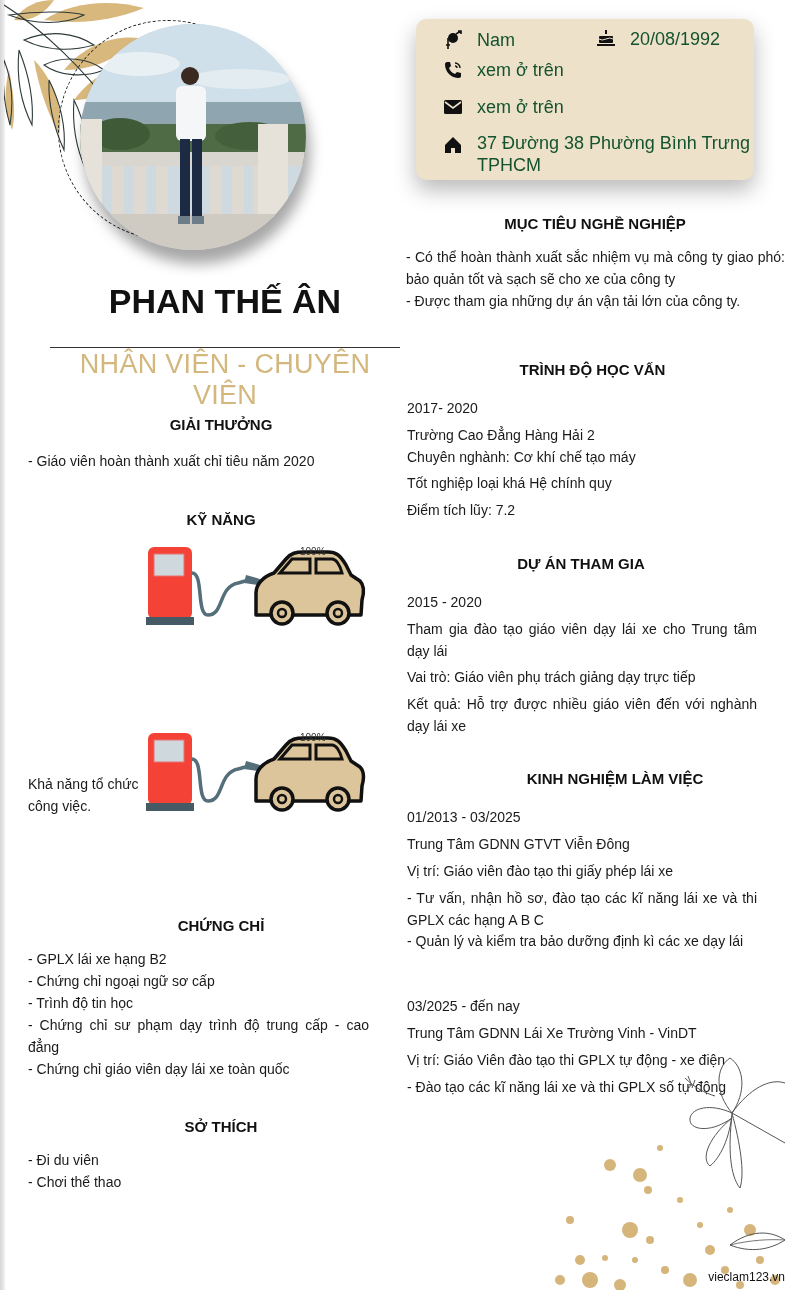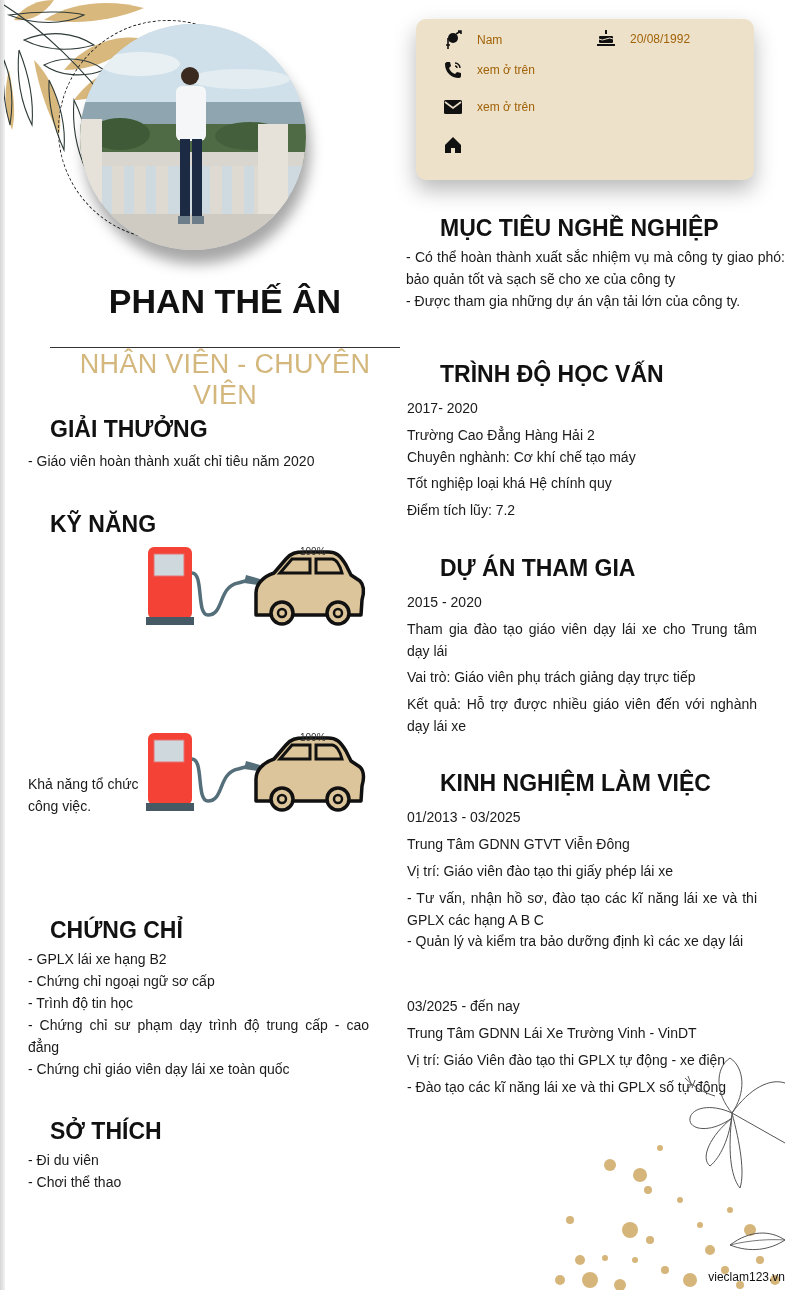--- a/index.html
+++ b/index.html
@@ -14,30 +14,30 @@
   
   .avatar-wrap { position: absolute; left: 58px; top: 20px; width: 248px; height: 250px; }
   .avatar-dash { position: absolute; left: 0; top: 0; width: 220px; height: 220px; border: 1.5px dashed #222; border-radius: 50%; }
   .avatar { position: absolute; left: 22px; top: 4px; width: 226px; height: 226px; border-radius: 50%; overflow: hidden;
             box-shadow: 4px 14px 14px rgba(0,0,0,0.35); background: #cfd9e0; }
   .avatar svg { width: 100%; height: 100%; display: block; }
 
   
   .info-card { position: absolute; left: 416px; top: 19px; width: 338px; height: 161px; background: #ede1ca;
                border-radius: 10px; box-shadow: 0 10px 22px rgba(0,0,0,0.28); }
-  .info-row { position: absolute; display: flex; align-items: flex-start; font-size: 12px; line-height: 22px; color: #a16207; }
+  .info-row { position: absolute; display: flex; align-items: flex-start; font-size: 18px; line-height: 22px; color: #14532d; }
   .info-row .ico { width: 22px; height: 22px; display: inline-flex; align-items: center; justify-content: center; margin-right: 13px; }
   .info-row .ico svg { width: 20px; height: 20px; }
 
   
   .name { position: absolute; left: 50px; top: 282px; width: 350px; text-align: center; font-size: 34px; font-weight: 700; letter-spacing: 0px; color: #111; }
   .name-line { position: absolute; left: 50px; top: 347px; width: 350px; height: 1px; background: #333; }
   .subtitle { position: absolute; left: 50px; top: 349px; width: 350px; text-align: center; font-size: 27px; color: #d3b77d; letter-spacing: 0.3px; }
 
-  .sec-title { position: absolute; text-align: left; font-size: 23px; font-weight: 700; color: #111; }
+  .sec-title { position: absolute; text-align: center; font-size: 15px; font-weight: 700; color: #111; }
   .text { position: absolute; font-size: 14px; line-height: 22px; color: #1a1a1a; }
   .justify { text-align: justify; }
 
   
   .skill { position: absolute; left: 28px; width: 345px; height: 90px; }
   .skill-label { position: absolute; left: 0; font-size: 14px; line-height: 22px; width: 115px; }
   .skill-graphic { position: absolute; left: 118px; top: 0; width: 225px; height: 85px; }
   .skill-pct { position: absolute; left: 272px; top: -2px; font-size: 10px; color: #333; }
 
   .watermark { position: absolute; right: 0; top: 1270px; font-size: 12px; color: #111; }
@@ -145,20 +145,24 @@
         </svg>
     </span>
     <span>xem ở trên</span>
   </div>
   <div class="info-row" style="left:26px; top:113px;">
     <span class="ico" style="margin-top:2px;">
       <svg viewBox="0 0 20 20">
           <path d="M10 2 L2 10 L2 18 L8 18 L8 13 L12 13 L12 18 L18 18 L18 10 Z" fill="#111"></path>
         </svg>
     </span>
+    <span>
+      <span>37 Đường 38 Phường Bình Trưng</span><br>
+      <span>TPHCM</span>
+    </span>
   </div>
 </div>
 
 <div class="name">PHAN THẾ ÂN</div>
 <div class="name-line"></div>
 <div class="subtitle">NHÂN VIÊN - CHUYÊN VIÊN</div>
 
 <div class="sec-title" style="left:50px; top:416px; width:342px;">GIẢI THƯỞNG</div>
 <div class="text" style="left:28px; top:450px; width:345px;">- Giáo viên hoàn thành xuất chỉ tiêu năm 2020</div>
 

